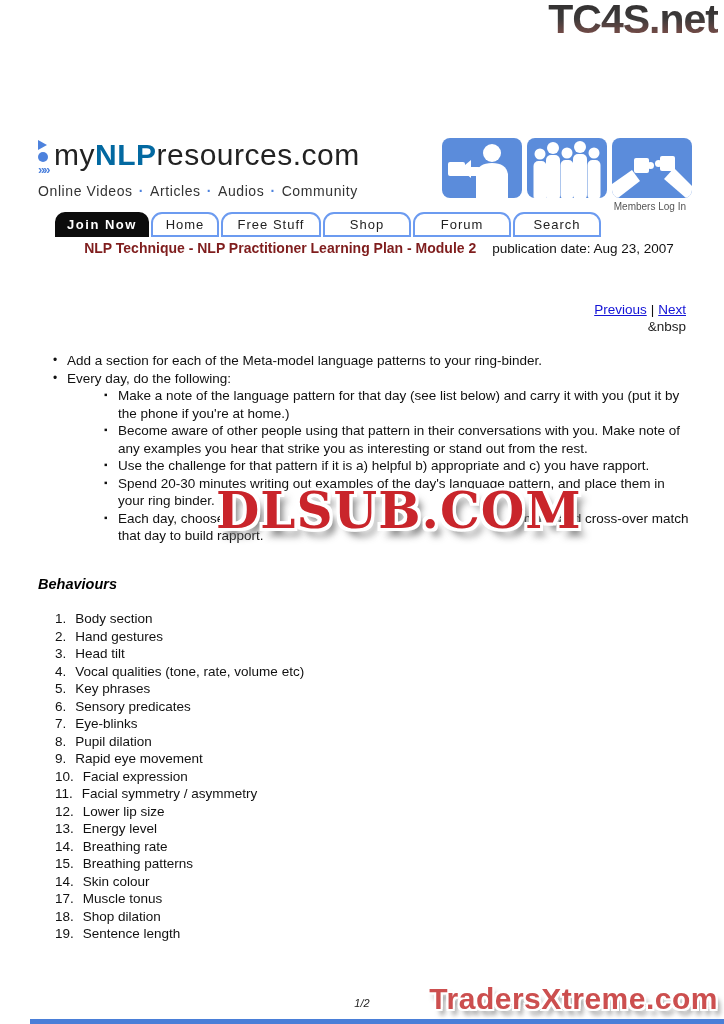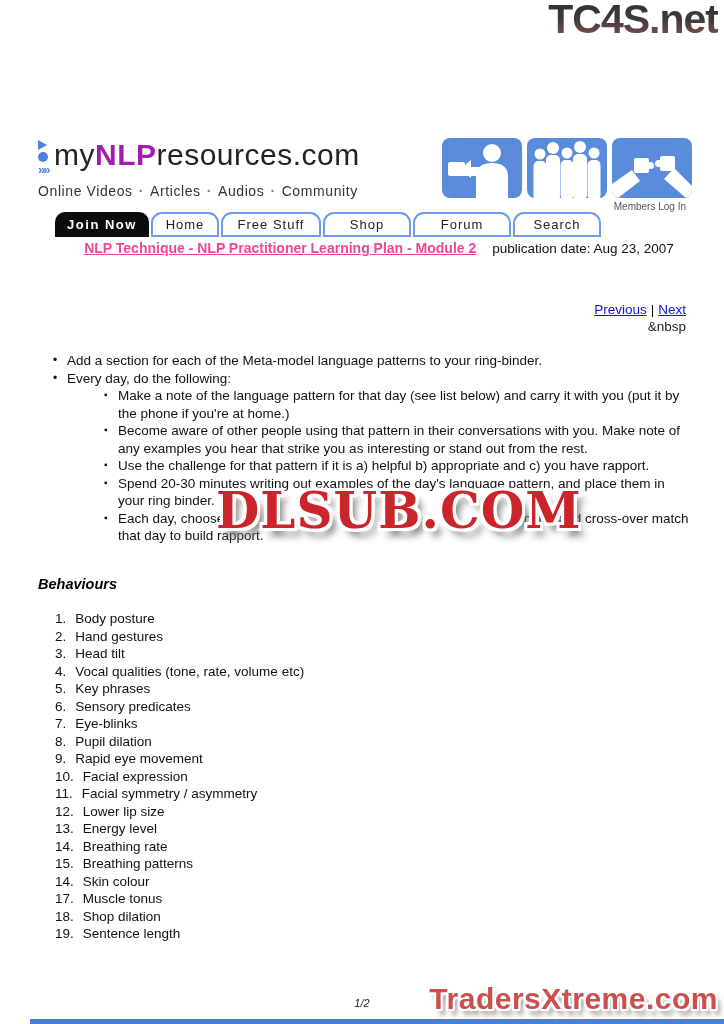--- a/index.html
+++ b/index.html
@@ -14,21 +14,21 @@
 
   
   .header{position:absolute;top:138px;left:38px;width:648px;display:flex;justify-content:space-between;}
   .logo-block{width:345px;}
   .logo-row{display:flex;align-items:flex-start;}
   .logo-icon{width:16px;padding-top:2px;display:flex;flex-direction:column;align-items:flex-start;line-height:1;}
   .tri{width:0;height:0;border-left:9px solid #4d82dd;border-top:5px solid transparent;border-bottom:5px solid transparent;margin-bottom:2px;}
   .dot{width:10px;height:10px;border-radius:50%;background:#4d82dd;margin-bottom:1px;}
   .chev{color:#4d82dd;font-size:13px;font-weight:bold;letter-spacing:-2px;}
   .logo-text{font-size:30px;letter-spacing:.5px;color:#222;line-height:1.1;}
-  .logo-text b{color:#a21caf;font-weight:bold;}
+  .logo-text b{color:#0369a1;font-weight:bold;}
   .tagline{margin-top:7px;font-size:14px;letter-spacing:.6px;color:#333;}
   .tag-item{white-space:nowrap;}
   .tag-item + .tag-item::before{content:"·";color:#4d82dd;margin:0 6px;font-weight:bold;}
 
   
   .banner-block{width:244px;}
   .banner-row{display:flex;gap:5px;}
   .tile{width:80px;height:60px;background:#5b8cdb;border-radius:8px;overflow:hidden;flex:none;}
   .tile svg{display:block;width:100%;height:100%;}
   .tile svg *{fill:#fff;}
@@ -37,21 +37,21 @@
   
   .nav{position:absolute;top:212px;left:55px;display:flex;gap:2px;align-items:flex-end;}
   .tab{height:25px;display:flex;align-items:center;justify-content:center;font-size:13px;letter-spacing:1px;color:#222;
        background:#fff;border:2px solid #6c9bf0;border-radius:11px 11px 0 0;cursor:pointer;}
   .tab-join{height:25px;display:flex;align-items:center;justify-content:center;font-size:13px;font-weight:bold;letter-spacing:1.5px;
        color:#fff;background:#0c0c0c;border:2px solid #0c0c0c;border-radius:10px 10px 0 0;cursor:pointer;}
   .w-join{width:94px;} .w-home{width:68px;} .w-free{width:100px;} .w-shop{width:88px;} .w-forum{width:98px;} .w-search{width:88px;}
 
   
   .title-row{position:absolute;top:240px;left:0;width:724px;text-align:center;padding-left:34px;font-size:14px;white-space:nowrap;}
-  .title-row .doc-title{font-weight:bold;color:#ec4899;text-decoration:underline;}
+  .title-row .doc-title{font-weight:bold;color:#7f1d1d;}
   .title-row .pub{margin-left:12px;font-size:13.5px;color:#111;}
 
   
   .pagenav{position:absolute;top:301px;right:38px;text-align:right;font-size:13.5px;line-height:17px;}
   .pagenav a{color:#1313d6;text-decoration:underline;cursor:pointer;}
   .pagenav .sep{color:#111;margin:0 4px;}
   .nbsp{color:#222;}
 
   
   .content{position:absolute;top:352px;left:52px;width:642px;font-size:13.5px;line-height:17.5px;color:#111;}
@@ -176,21 +176,21 @@
     <ul class="sub">
       <li><span>Each day, choose</span><span class="wm-gap"></span><span>, mirror and cross-over match that day to build rapport.</span></li>
     </ul>
   </div>
 
   <div class="wm-mid">DLSUB.COM</div>
 
   <div class="behaviours-heading">Behaviours</div>
   <ol class="blist">
 
-      <li><span class="num">1.</span><span>Body posture</span></li>
+      <li><span class="num">1.</span><span>Body section</span></li>
 
       <li><span class="num">2.</span><span>Hand gestures</span></li>
 
       <li><span class="num">3.</span><span>Head tilt</span></li>
 
       <li><span class="num">4.</span><span>Vocal qualities (tone, rate, volume etc)</span></li>
 
       <li><span class="num">5.</span><span>Key phrases</span></li>
 
       <li><span class="num">6.</span><span>Sensory predicates</span></li>

